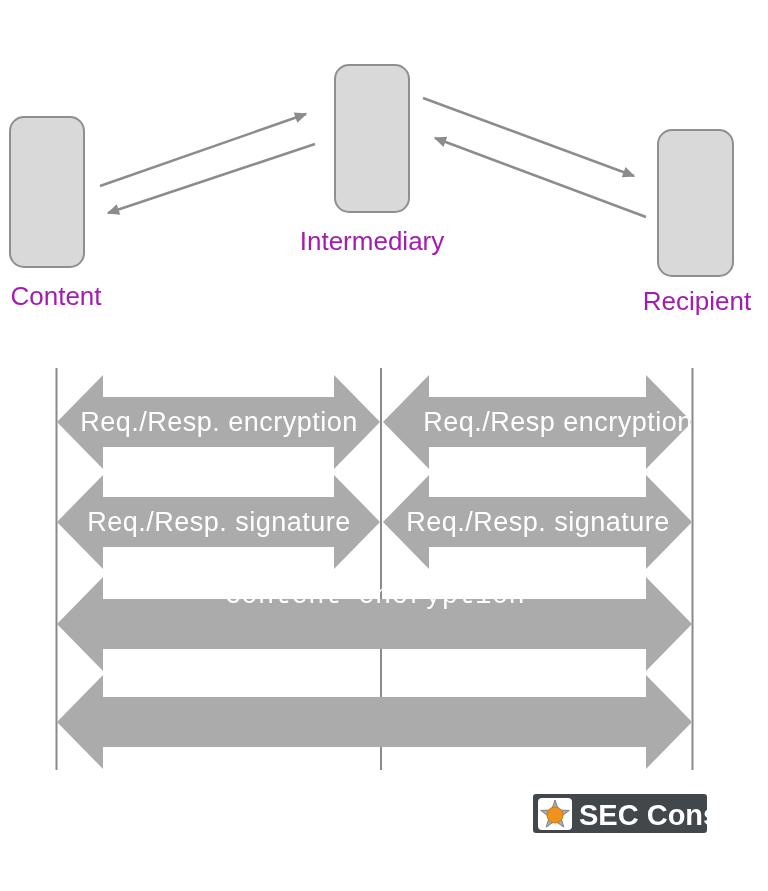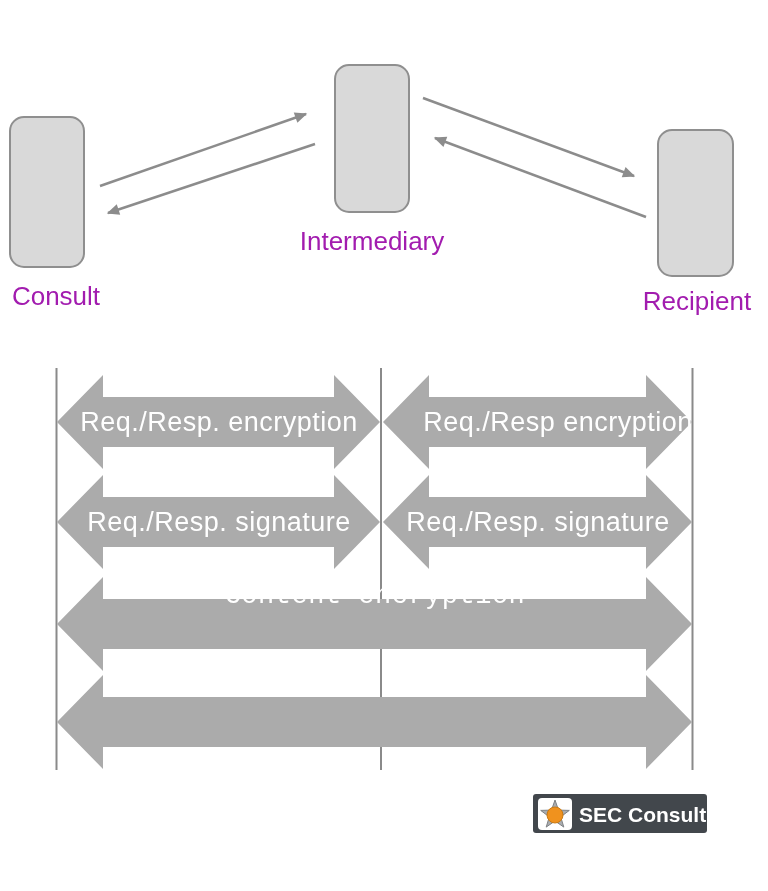--- a/index.html
+++ b/index.html
@@ -24,21 +24,21 @@
     white-space: nowrap;
     color: #ffffff;
     font-size: 27px;
     letter-spacing: 0.5px;
     transform: translate(-50%, -50%);
   }
   .logo-text {
     position: absolute;
     white-space: nowrap;
     color: #ffffff;
-    font-size: 21px;
+    font-size: 29px;
     font-weight: bold;
     transform: translate(0, -50%);
   }
 </style>
 </head>
 <body>
 
 <div id="stage">
 
   <svg width="768" height="891" viewBox="0 0 768 891">
@@ -69,21 +69,21 @@
     <polygon points="57,722 103,675 103,697 646,697 646,675 692,722 646,769 646,747 103,747 103,769" fill="#ababab"></polygon>
 
     <g>
       <rect x="533" y="794" width="174" height="39" rx="3" fill="#42474c"></rect>
       <rect x="538" y="798" width="34" height="32" rx="4" fill="#ffffff"></rect>
       <polygon points="555,800 558.5,810.1 569.3,810.4 560.7,816.9 563.8,827.1 555,821 546.2,827.1 549.3,816.9 540.7,810.4 551.5,810.1" fill="#a9acb0" stroke="#7e8184" stroke-width="1"></polygon>
       <circle cx="555" cy="815" r="8" fill="#f0921e" stroke="#c97a14" stroke-width="1"></circle>
     </g>
   </svg>
 
-  <div class="label" style="left:56px; top:296px;">Consult</div>
+  <div class="label" style="left:56px; top:296px;">Content</div>
   <div class="label" style="left:372px; top:241px;">Intermediary</div>
   <div class="label" style="left:697px; top:301px;">Recipient</div>
 
   <div class="band-label" style="left:219px; top:422px;">Req./Resp. encryption</div>
   <div class="band-label" style="left:526px; top:422px;margin-left:32px;">Req./Resp encryption</div>
   <div class="band-label" style="left:219px; top:522px;">Req./Resp. signature</div>
   <div class="band-label" style="left:538px; top:522px;">Req./Resp. signature</div>
   <div class="band-label" style="left:375px; top:596px;font-family:Liberation Mono, monospace;">Content encryption</div>
 
   <div class="logo-text" style="left:579px; top:815px;">SEC Consult</div>

